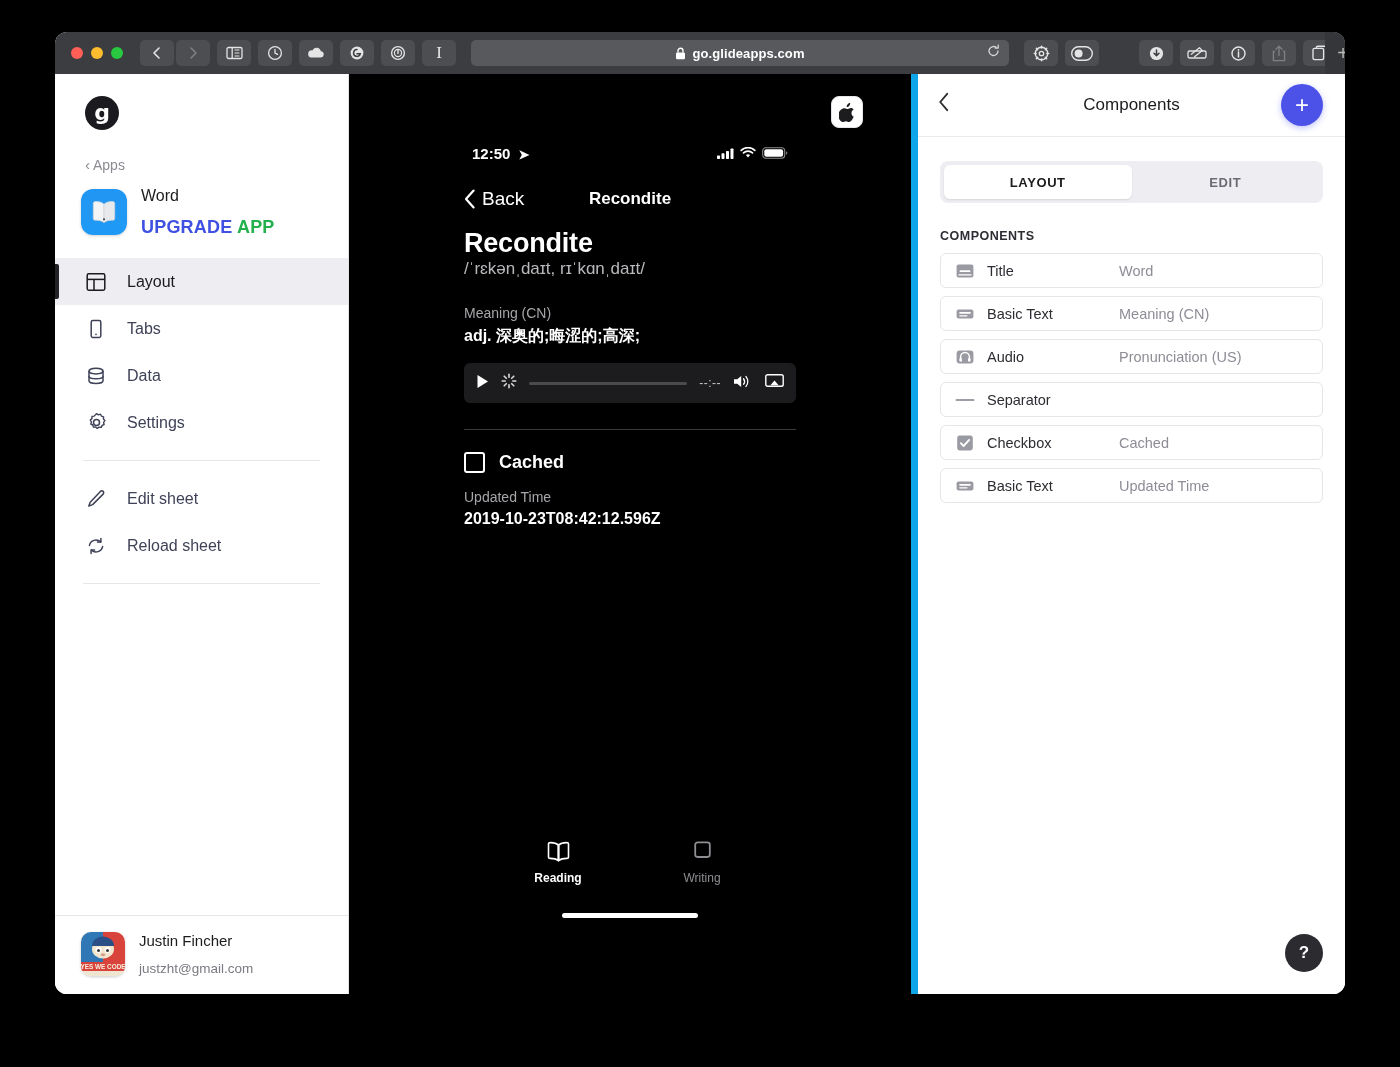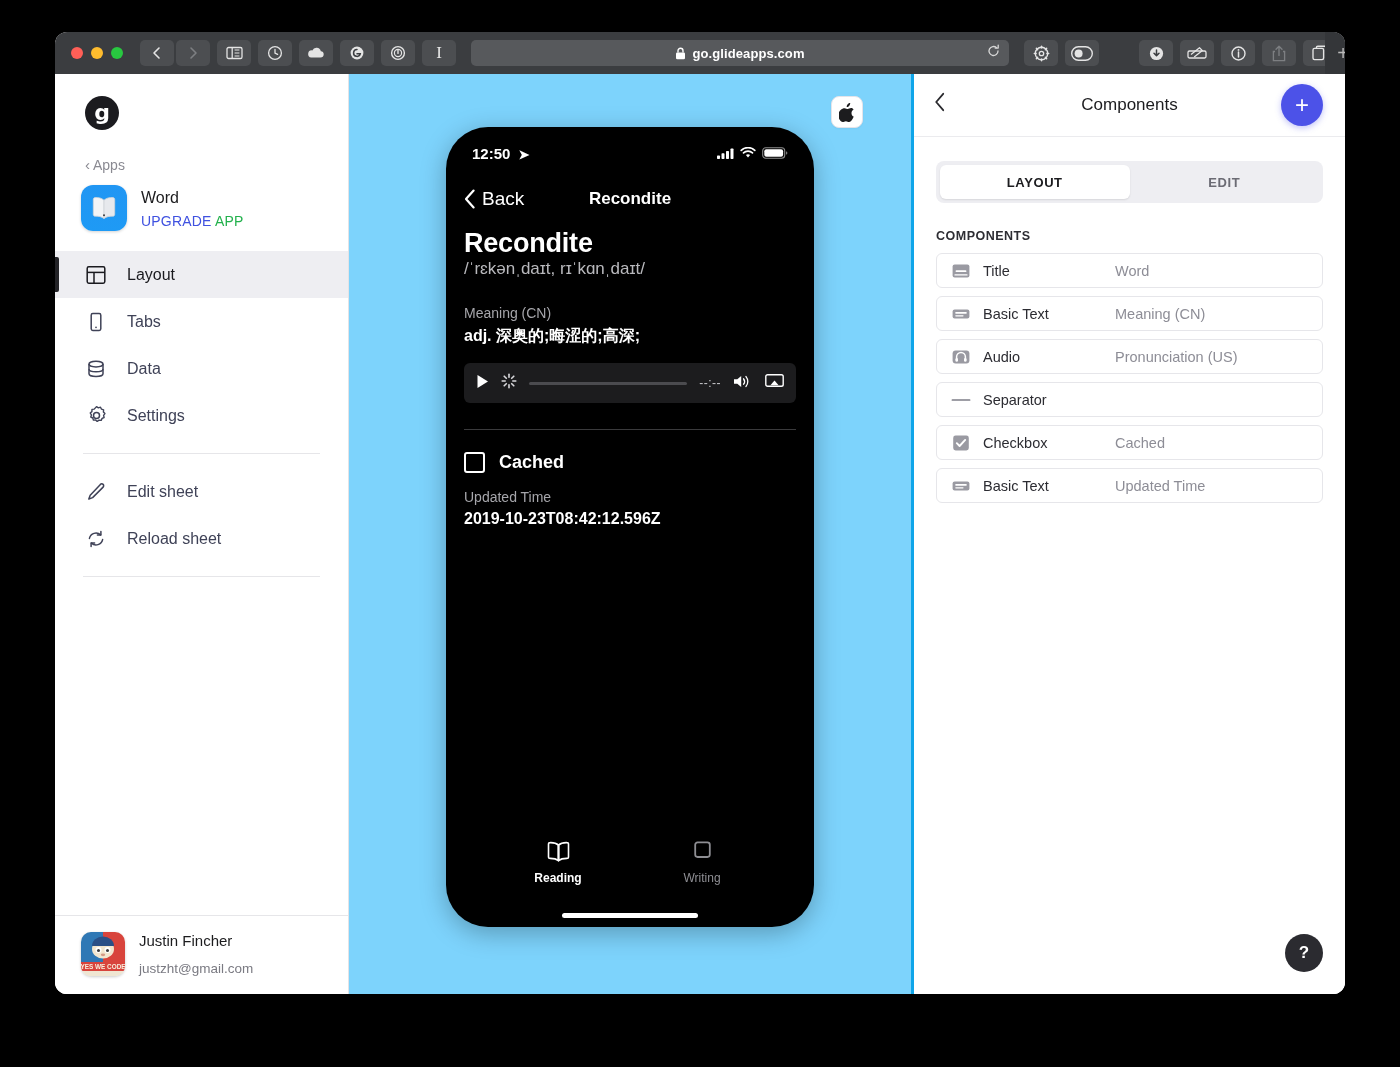--- a/index.html
+++ b/index.html
@@ -107,21 +107,21 @@
     display: flex; align-items: center; gap: 14px;
     padding: 12px 0 16px 26px;
   }
   .app-icon {
     width: 46px; height: 46px; border-radius: 12px;
     background: linear-gradient(180deg,#2196f3 0%,#1e9af5 100%);
     display: flex; align-items: center; justify-content: center;
     box-shadow: 0 1px 3px rgba(0,0,0,.18);
   }
   .app-name { font-size: 16px; color: #1c1c1e; line-height: 1.4; }
-  .app-sub { font-size: 14px; font-weight: normal; letter-spacing: .2px; margin-top: 4px; }
+  .app-sub { font-size: 18px; font-weight: bold; letter-spacing: .2px; margin-top: 10px; }
   .app-sub .u { color: #3f51e0; }
   .app-sub .a { color: #22b14c; }
 
   .nav-item {
     display: flex; align-items: center; gap: 20px;
     height: 47px;
     padding-left: 30px;
     color: #3f4257; font-size: 16px;
     position: relative;
   }
@@ -146,21 +146,21 @@
     width: 44px; height: 44px; border-radius: 10px;
     overflow: hidden; flex: none;
     box-shadow: 0 1px 3px rgba(0,0,0,.2);
   }
   .user-name { font-size: 15px; color: #1c1c1e; }
   .user-mail { font-size: 13.5px; color: #7a7a82; margin-top: 12px; }
 
   
   #preview {
     flex: 1;
-    background: #7dd3fc;
+    background: #000000;
     position: relative;
   }
   #apple-btn {
     position: absolute; right: 48px; top: 22px;
     width: 32px; height: 32px;
     background: #fff; border: 1px solid #e4e4ea;
     border-radius: 8px;
     display: flex; align-items: center; justify-content: center;
     box-shadow: 0 1px 2px rgba(0,0,0,.04);
   }
@@ -236,21 +236,21 @@
   .tabitem.inactive .lbl { font-weight: normal; }
   #home-ind {
     position: absolute; bottom: 9px; left: 50%; transform: translateX(-50%);
     width: 136px; height: 5px; background: #fff; border-radius: 3px;
   }
 
   
   #rightpanel {
     width: 434px;
     background: #fff;
-    border-left: 3px solid #0ea5e9;
+    border-left: 7px solid #0ea5e9;
     display: flex; flex-direction: column;
     position: relative;
   }
   #rp-header {
     height: 63px;
     border-bottom: 1px solid #ebebee;
     display: flex; align-items: center;
     position: relative;
     padding: 0 20px;
   }

